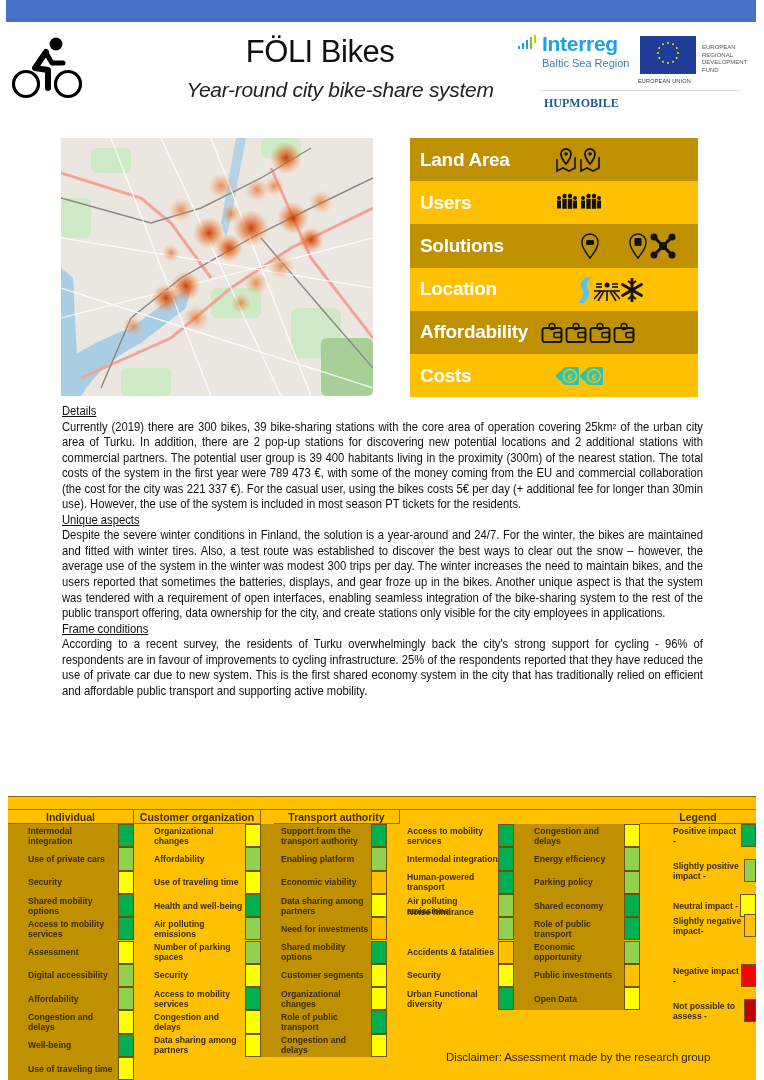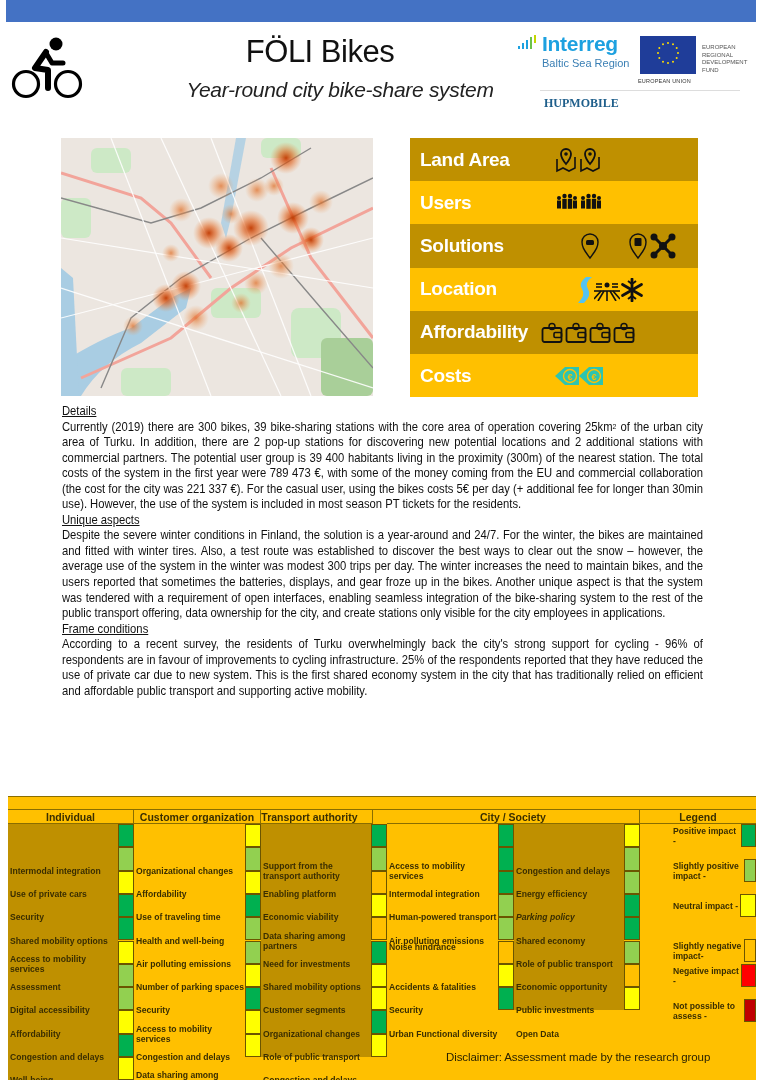--- a/index.html
+++ b/index.html
@@ -25,21 +25,21 @@
   .ind-label { position:absolute; left:10px; color:#fff; font-weight:bold; font-size:19px; letter-spacing:-0.3px; }
   .ind-icons { position:absolute; top:7px; height:30px; display:flex; align-items:center; gap:2px; }
   .text-block { position:absolute; left:62px; top:403px; width:741px; transform:scaleX(0.865); transform-origin:left top; font-size:13px; line-height:15.55px; color:#111; }
   .text-block h3 { margin:0; font-size:13px; font-weight:normal; text-decoration:underline; }
   .text-block p { margin:0; text-align:justify; }
   .sup { font-size:8px; vertical-align:top; }
   .table { position:absolute; left:8px; top:796px; width:748px; height:284px; background:#FFC000; border-top:1px solid #8a6d00; }
   .tbl-band { position:absolute; left:0; top:0; width:748px; height:12px; border-bottom:1px solid #8a6d00; }
   .col-head { position:absolute; top:13px; height:14px; font-size:10.5px; font-weight:bold; color:#3a2e00; text-align:center; line-height:14px; border-right:1px solid #8a6d00; border-bottom:1px solid #8a6d00; box-sizing:border-box; }
   .col-body { position:absolute; top:27px; }
-  .cell { position:absolute; left:0; height:23.3px; box-sizing:border-box; display:flex; align-items:center; font-size:8.6px; font-weight:bold; color:#3a2e00; line-height:10px; padding-left:2px;margin-top:35px; }
+  .cell { position:absolute; left:0; height:23.3px; box-sizing:border-box; display:flex; align-items:center; font-size:8.6px; font-weight:bold; color:#3a2e00; line-height:10px; padding-left:20px; }
   .swatch { position:absolute; width:16px; height:23.3px; box-sizing:border-box; border:1px solid #6b5500; }
   .col-bg-dark { position:absolute; background:#BF9000; }
   .legend-item { position:absolute; right:0; width:116px; height:23px; display:flex; align-items:center; justify-content:flex-end; font-size:8.6px; font-weight:bold; color:#3a2e00; }
   .legend-item .lg-label { padding-right:2px;margin-left:33px; }
   .legend-item .lg-swatch { width:16px; height:23px; box-sizing:border-box; border:1px solid #6b5500; }
   .disclaimer { position:absolute; left:446px; top:1050px; font-size:11.5px; color:#2a2200; letter-spacing:-0.1px; }
 </style>
 </head>
 <body>
 
@@ -311,22 +311,21 @@
   <h3>Unique aspects</h3>
   <p>Despite the severe winter conditions in Finland, the solution is a year-around and 24/7. For the winter, the bikes are maintained and fitted with winter tires. Also, a test route was established to discover the best ways to clear out the snow – however, the average use of the system in the winter was modest 300 trips per day. The winter increases the need to maintain bikes, and the users reported that sometimes the batteries, displays, and gear froze up in the bikes. Another unique aspect is that the system was tendered with a requirement of open interfaces, enabling seamless integration of the bike-sharing system to the rest of the public transport offering, data ownership for the city, and create stations only visible for the city employees in applications.</p>
   <h3>Frame conditions</h3>
   <p>According to a recent survey, the residents of Turku overwhelmingly back the city's strong support for cycling - 96% of respondents are in favour of improvements to cycling infrastructure. 25% of the respondents reported that they have reduced the use of private car due to new system. This is the first shared economy system in the city that has traditionally relied on efficient and affordable public transport and supporting active mobility.</p>
 </div>
 
 <div class="table">
   <div class="tbl-band"></div>
   <div class="col-head" style="left:0;width:126px;">Individual</div>
   <div class="col-head" style="left:126px;width:127px;">Customer organization</div>
-  <div class="col-head" style="left:239px;width:126px;">Transport authority</div>
-  <div class="col-head" style="left:379px;width:253px;">City / Society</div>
+  <div class="col-head" style="left:266px;width:126px;">Transport authority</div>
   <div class="col-head" style="left:632px;width:116px;border-right:none;">Legend</div>
 
   <div class="col-body" id="col-individual" style="left:0;width:126px;">
       <div class="col-bg-dark" style="left: 0px; top: 0px; width: 110px; height: 256.3px;"></div>
       <div class="cell" style="top: 0px; width: 110px;">Intermodal integration</div>
       <div class="swatch" style="left: 110px; top: 0px; background: rgb(0, 176, 80);"></div>
       <div class="cell" style="top: 23.3px; width: 110px;">Use of private cars</div>
       <div class="swatch" style="left: 110px; top: 23.3px; background: rgb(146, 208, 80);"></div>
       <div class="cell" style="top: 46.6px; width: 110px;">Security</div>
       <div class="swatch" style="left: 110px; top: 46.6px; background: rgb(255, 255, 0);"></div>
@@ -409,21 +408,21 @@
       <div class="swatch" style="left: 111px; top: 139.8px; background: rgb(255, 255, 0);"></div>
       <div class="cell" style="top: 163.1px; width: 111px;">Urban Functional diversity</div>
       <div class="swatch" style="left: 111px; top: 163.1px; background: rgb(0, 176, 80);"></div>
     </div>
   <div class="col-body" id="col-city-b" style="left:506px;width:126px;">
       <div class="col-bg-dark" style="left: 0px; top: 0px; width: 110px; height: 186.4px;"></div>
       <div class="cell" style="top: 0px; width: 110px;">Congestion and delays</div>
       <div class="swatch" style="left: 110px; top: 0px; background: rgb(255, 255, 0);"></div>
       <div class="cell" style="top: 23.3px; width: 132px;">Energy efficiency</div>
       <div class="swatch" style="left: 110px; top: 23.3px; background: rgb(146, 208, 80);"></div>
-      <div class="cell" style="top: 46.6px; width: 120px; font-style: italic;">Parking policy</div>
+      <div class="cell" style="top: 46.6px; width: 120px;">Parking policy</div>
       <div class="swatch" style="left: 110px; top: 46.6px; background: rgb(146, 208, 80);"></div>
       <div class="cell" style="top: 69.9px; width: 110px;">Shared economy</div>
       <div class="swatch" style="left: 110px; top: 69.9px; background: rgb(0, 176, 80);"></div>
       <div class="cell" style="top: 93.2px; width: 110px;">Role of public transport</div>
       <div class="swatch" style="left: 110px; top: 93.2px; background: rgb(0, 176, 80);"></div>
       <div class="cell" style="top: 116.5px; width: 110px;">Economic opportunity</div>
       <div class="swatch" style="left: 110px; top: 116.5px; background: rgb(146, 208, 80);"></div>
       <div class="cell" style="top: 139.8px; width: 110px;">Public investments</div>
       <div class="swatch" style="left: 110px; top: 139.8px; background: rgb(255, 192, 0);"></div>
       <div class="cell" style="top: 163.1px; width: 110px;">Open Data</div>
@@ -436,21 +435,21 @@
         <span class="lg-swatch" style="background: rgb(0, 176, 80);"></span>
       </div>
       <div class="legend-item" style="top: 35px;">
         <span class="lg-label">Slightly positive impact -</span>
         <span class="lg-swatch" style="background: rgb(146, 208, 80);"></span>
       </div>
       <div class="legend-item" style="top: 70px;">
         <span class="lg-label">Neutral impact -</span>
         <span class="lg-swatch" style="background: rgb(255, 255, 0);"></span>
       </div>
-      <div class="legend-item" style="top: 115px;">
+      <div class="legend-item" style="top: 90px;">
         <span class="lg-label">Slightly negative impact-</span>
         <span class="lg-swatch" style="background: rgb(255, 192, 0);"></span>
       </div>
       <div class="legend-item" style="top: 140px;">
         <span class="lg-label">Negative impact -</span>
         <span class="lg-swatch" style="background: rgb(255, 0, 0);"></span>
       </div>
       <div class="legend-item" style="top: 175px;">
         <span class="lg-label">Not possible to assess -</span>
         <span class="lg-swatch" style="background: rgb(192, 0, 0);"></span>

